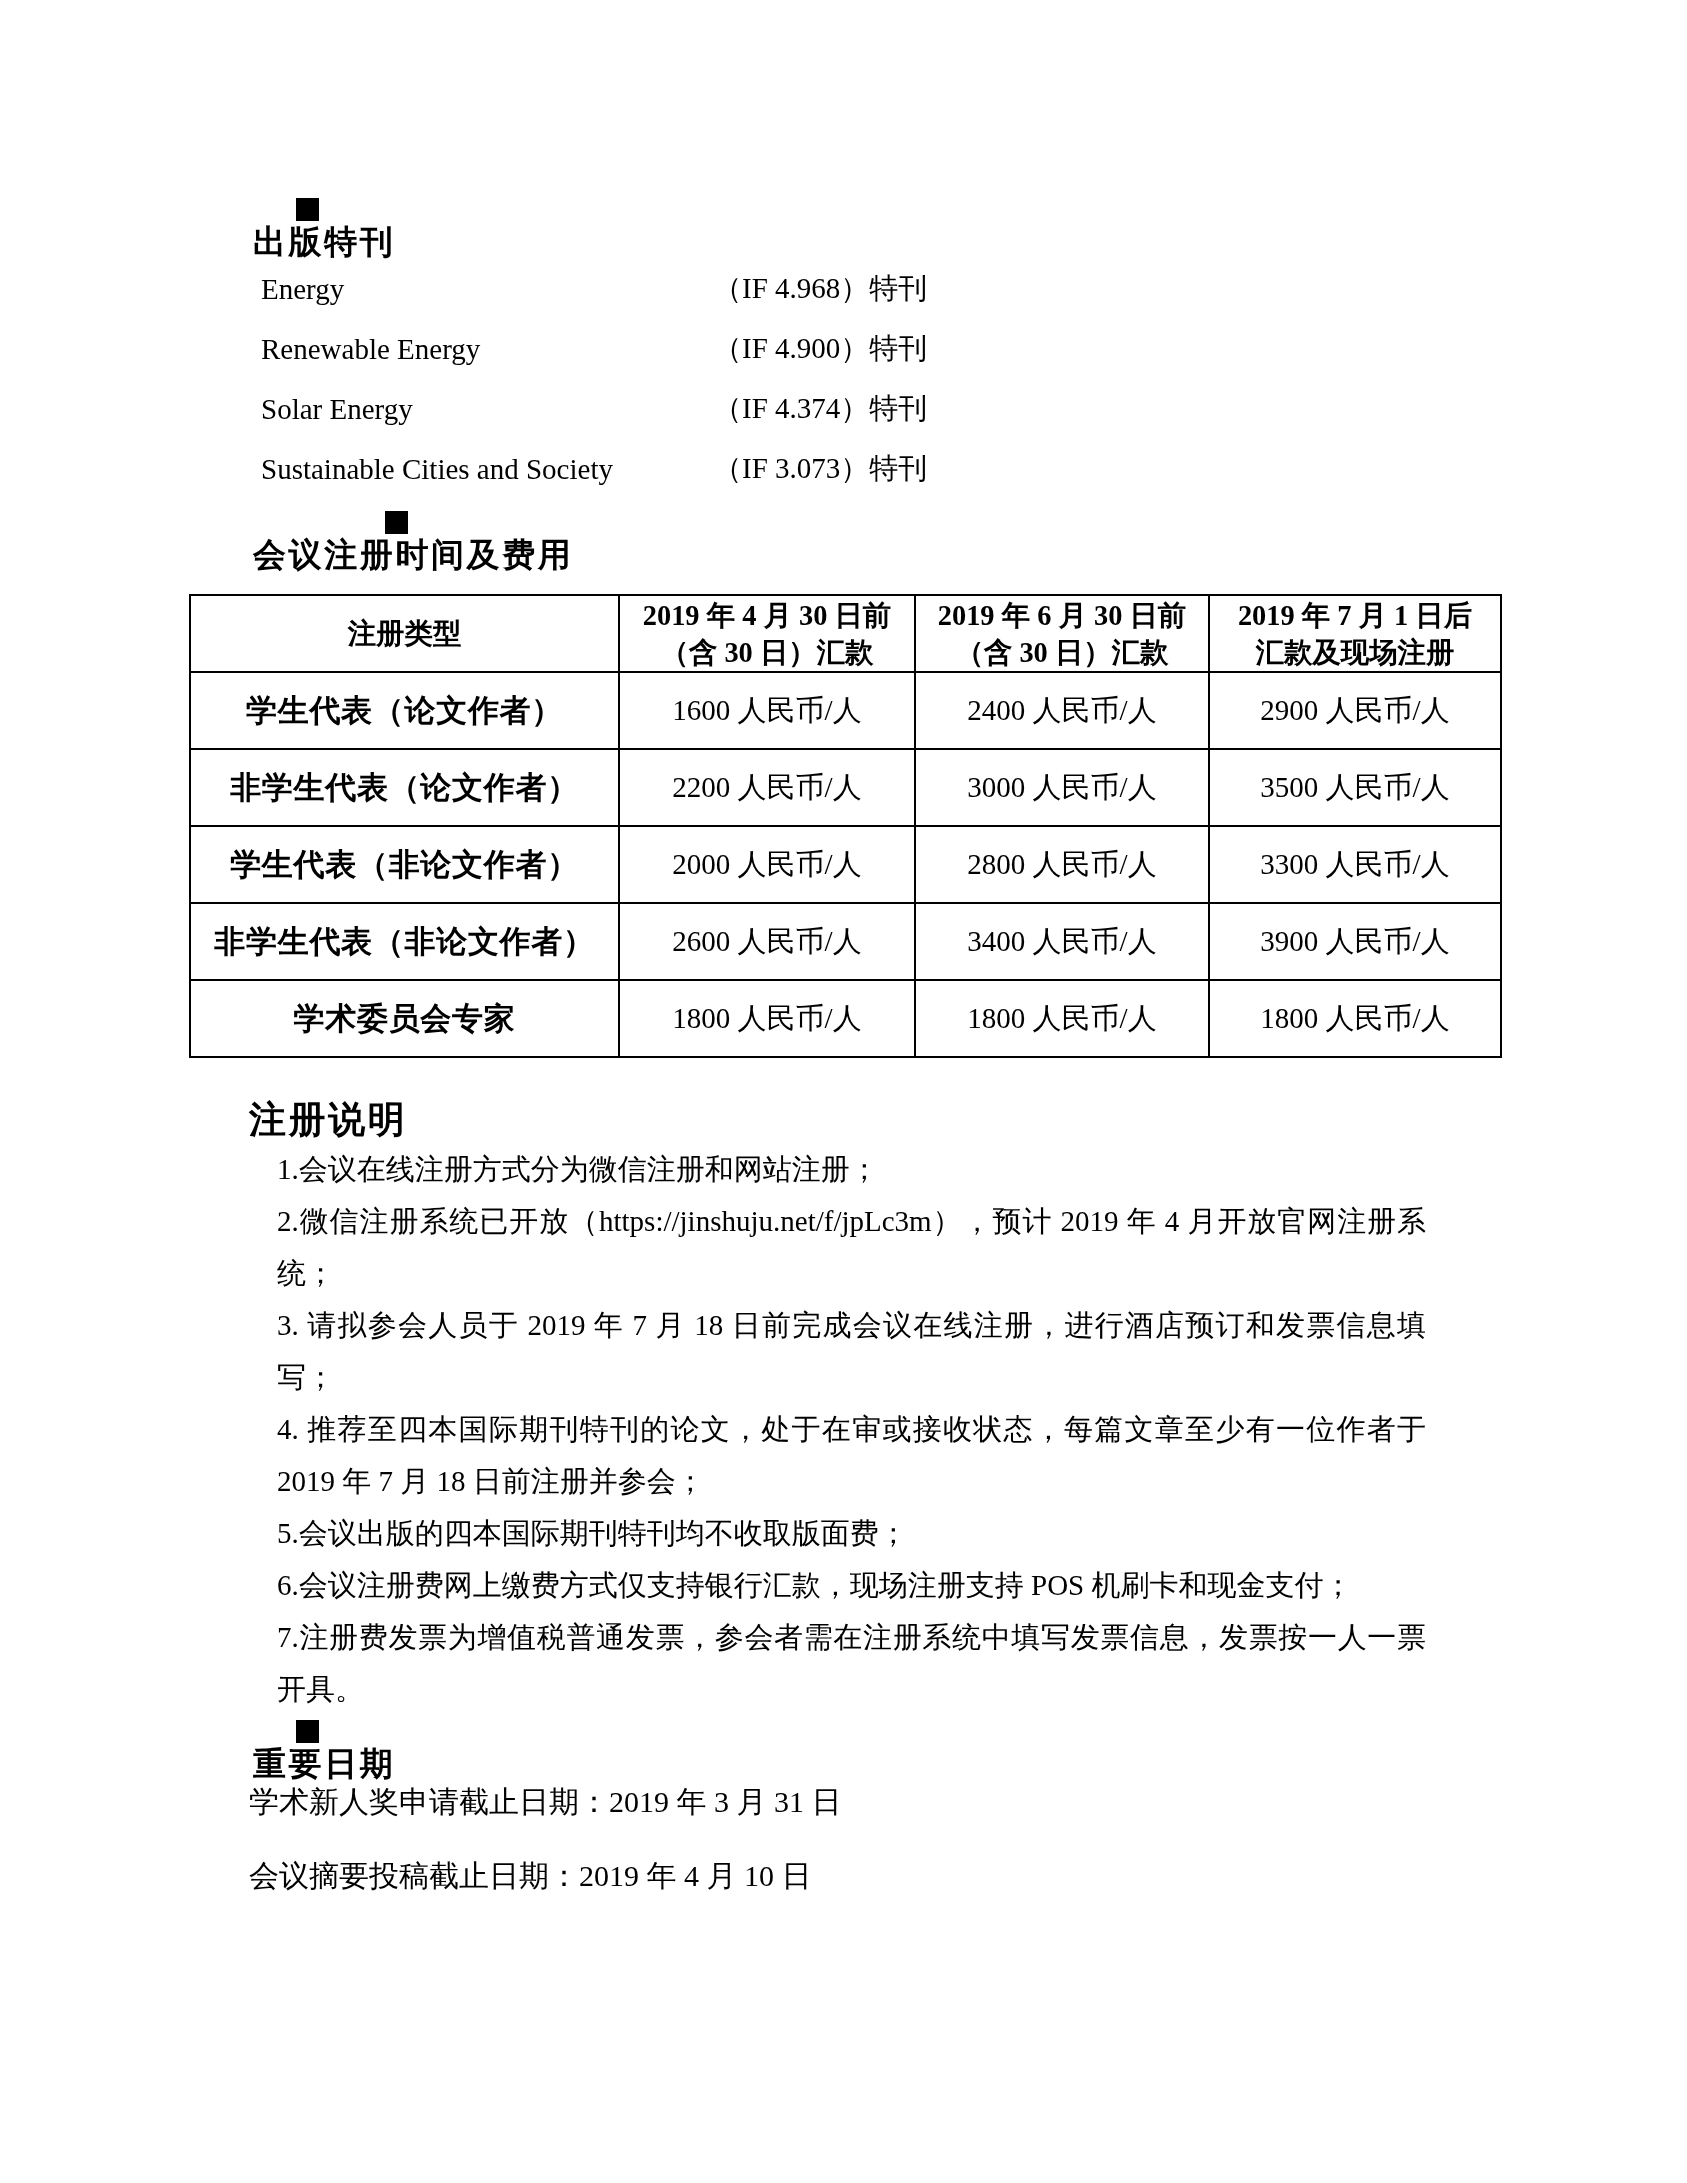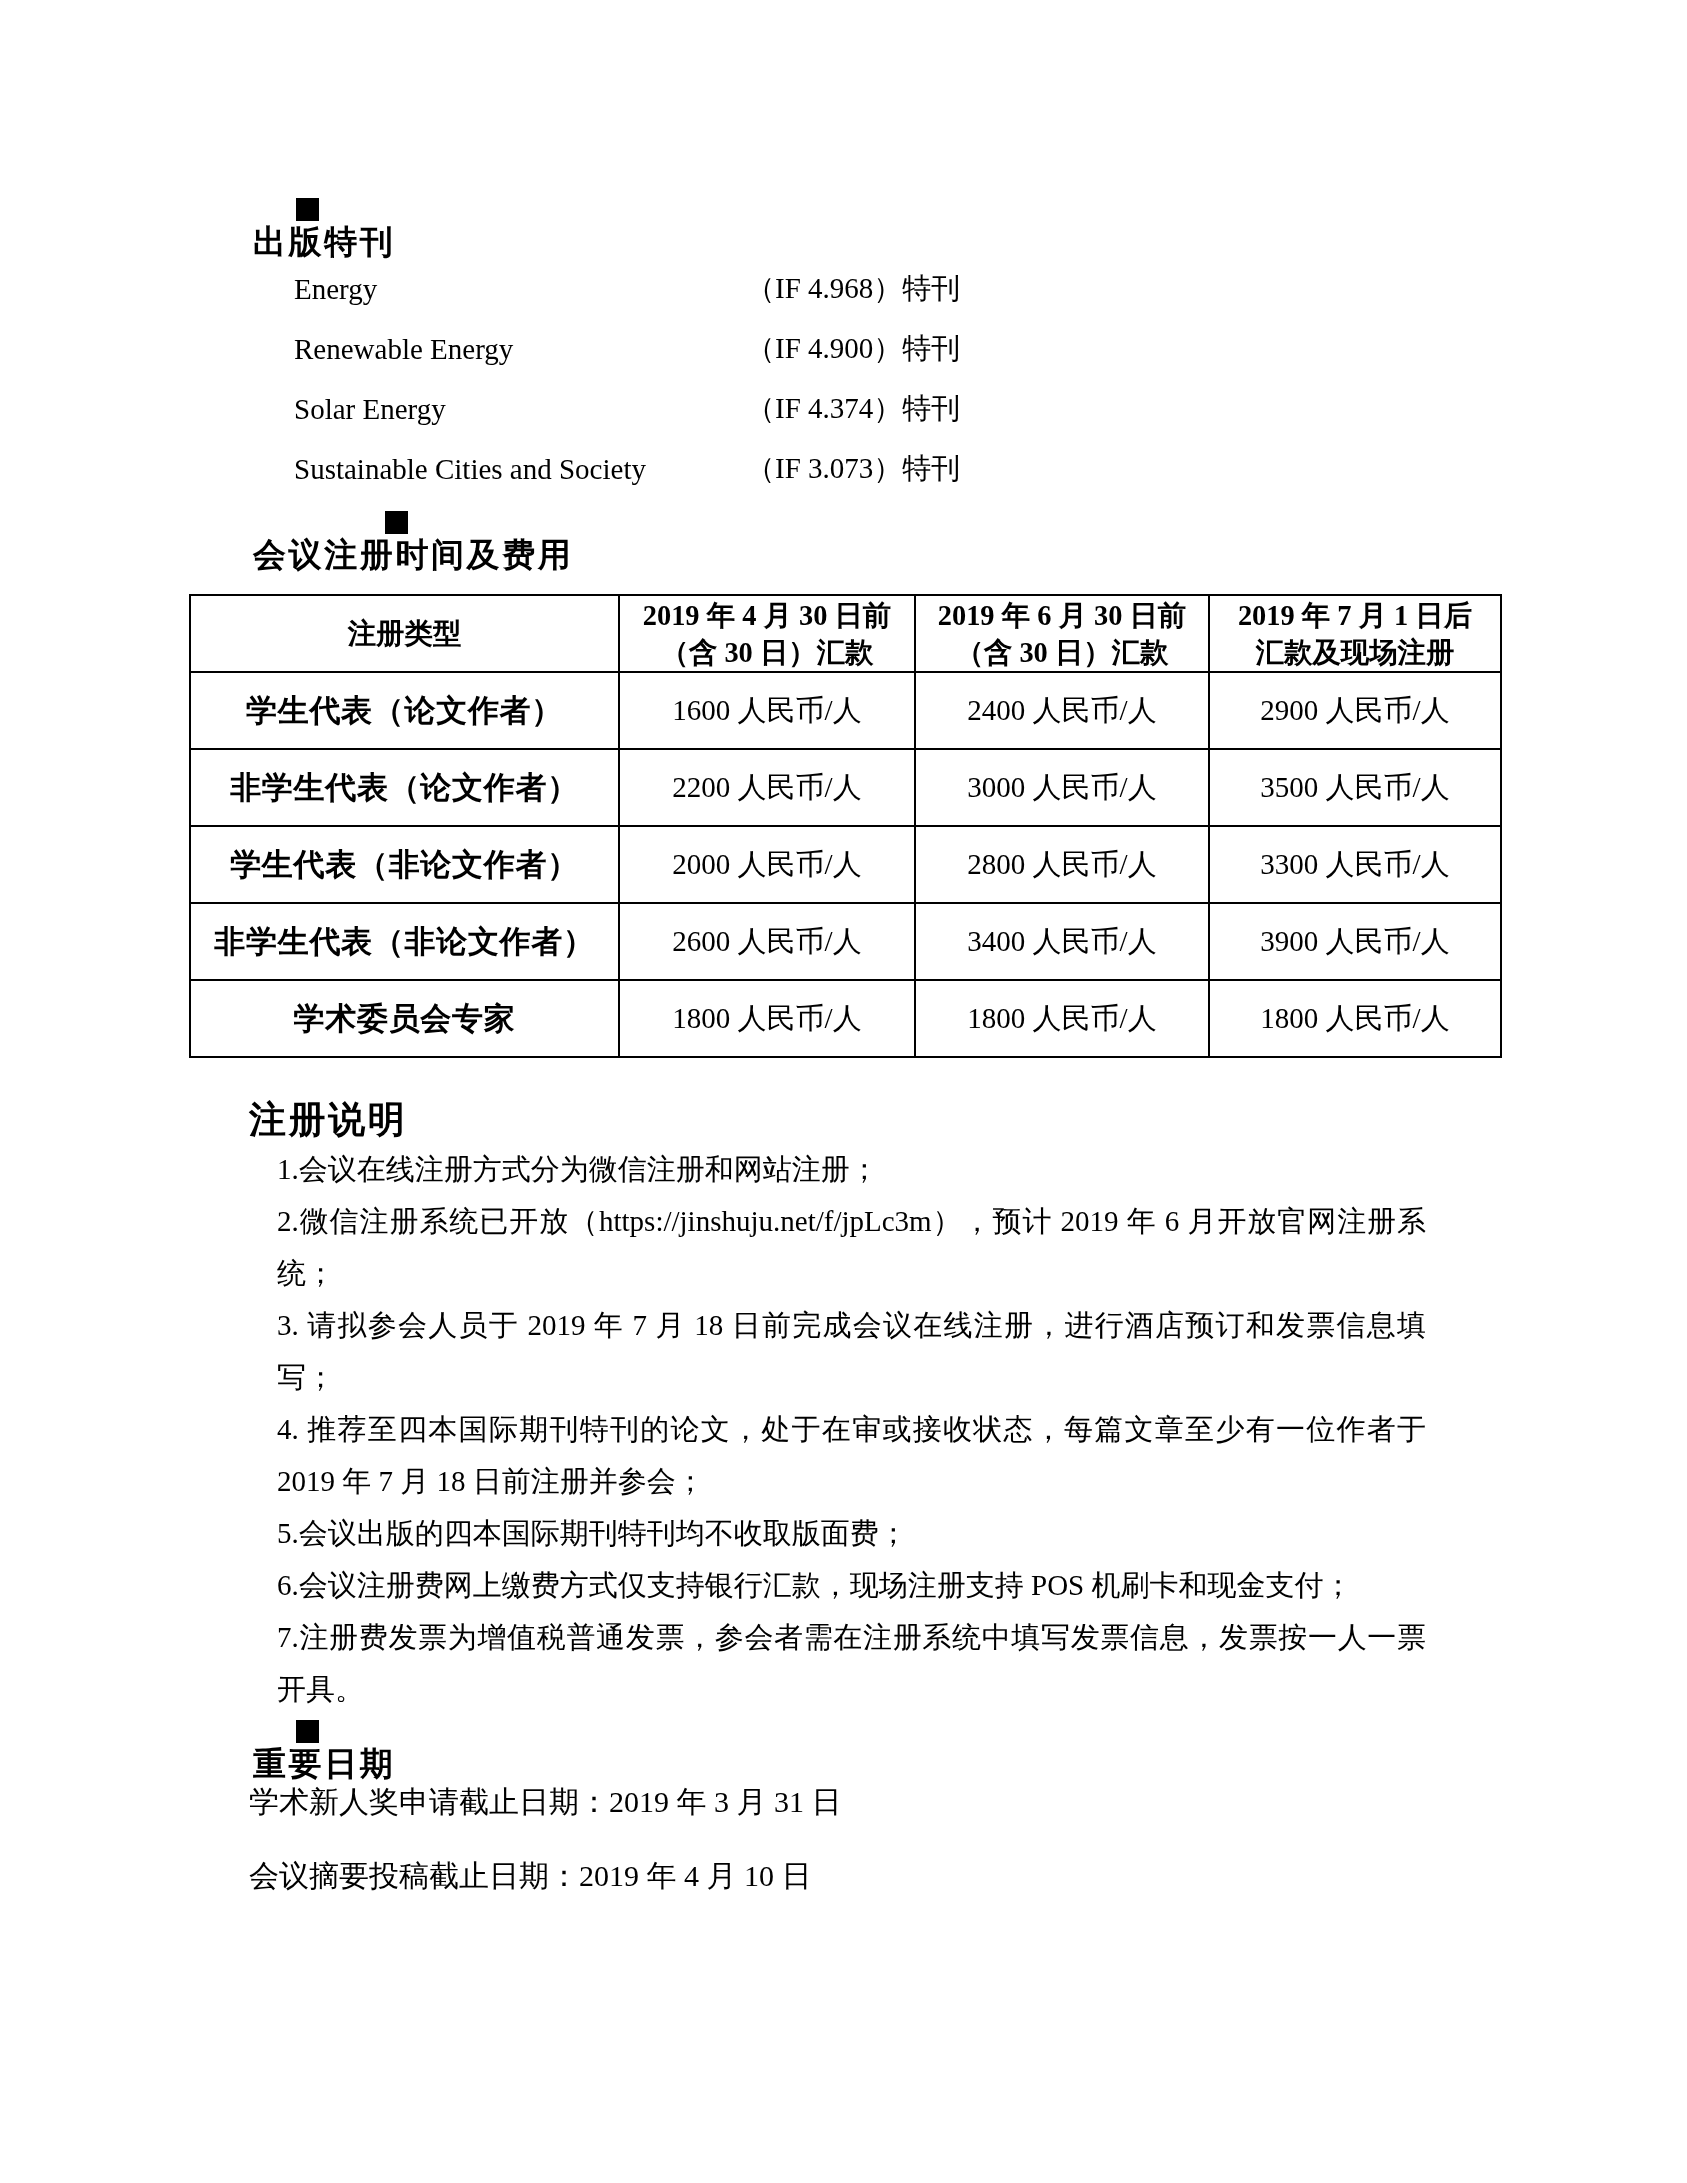--- a/index.html
+++ b/index.html
@@ -23,21 +23,21 @@
     display:inline-block; flex:0 0 auto;
     margin-right:33px;
   }
   .h-text {
     font-family:"Liberation Sans","DejaVu Sans",sans-serif;
     font-weight:700; font-size:33px; line-height:41px;
     letter-spacing:2.6px;
   }
 
   
-  .journal-list { position:absolute; left:294px; top:259px; width:1222px; }
+  .journal-list { position:absolute; left:261px; top:259px; width:1222px; }
   .journal-row { height:60px; display:flex; align-items:center; font-size:29px; }
   .jname { width:452px; flex:0 0 auto; }
   .jif   { flex:0 0 auto; }
 
   
   table.regtable {
     position:absolute; left:189px; top:594px;
     width:1311px;
     border-collapse:collapse;
     table-layout:fixed;
@@ -162,21 +162,21 @@
       <td class="val">1800 人民币/人</td>
       <td class="val">1800 人民币/人</td>
     </tr>
   </tbody>
     </table>
 
   <div class="sub-heading">注册说明</div>
 
   <div class="notes">
     <div class="nline">1.会议在线注册方式分为微信注册和网站注册；</div>
-    <div class="nline stretch">2.微信注册系统已开放（https://jinshuju.net/f/jpLc3m），预计 2019 年 6 月开放官网注册系</div>
+    <div class="nline stretch">2.微信注册系统已开放（https://jinshuju.net/f/jpLc3m），预计 2019 年 4 月开放官网注册系</div>
     <div class="nline">统；</div>
     <div class="nline stretch">3. 请拟参会人员于 2019 年 7 月 18 日前完成会议在线注册，进行酒店预订和发票信息填</div>
     <div class="nline">写；</div>
     <div class="nline stretch">4. 推荐至四本国际期刊特刊的论文，处于在审或接收状态，每篇文章至少有一位作者于</div>
     <div class="nline">2019 年 7 月 18 日前注册并参会；</div>
     <div class="nline">5.会议出版的四本国际期刊特刊均不收取版面费；</div>
     <div class="nline">6.会议注册费网上缴费方式仅支持银行汇款，现场注册支持 POS 机刷卡和现金支付；</div>
     <div class="nline stretch">7.注册费发票为增值税普通发票，参会者需在注册系统中填写发票信息，发票按一人一票</div>
     <div class="nline">开具。</div>
   </div>

